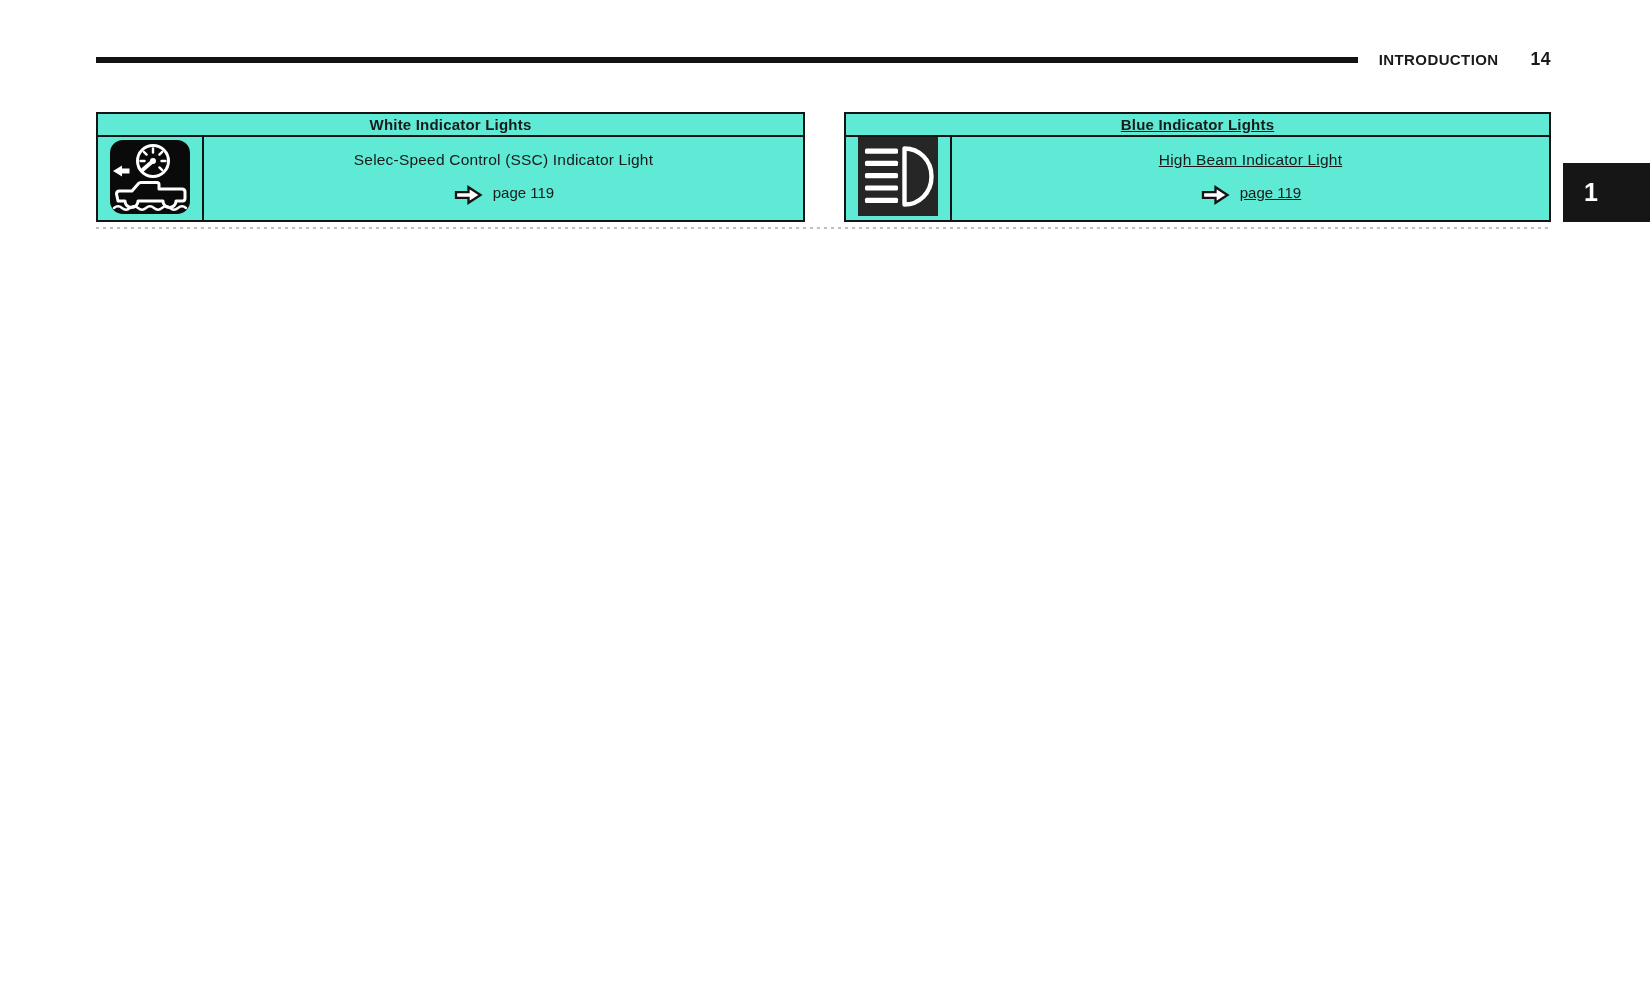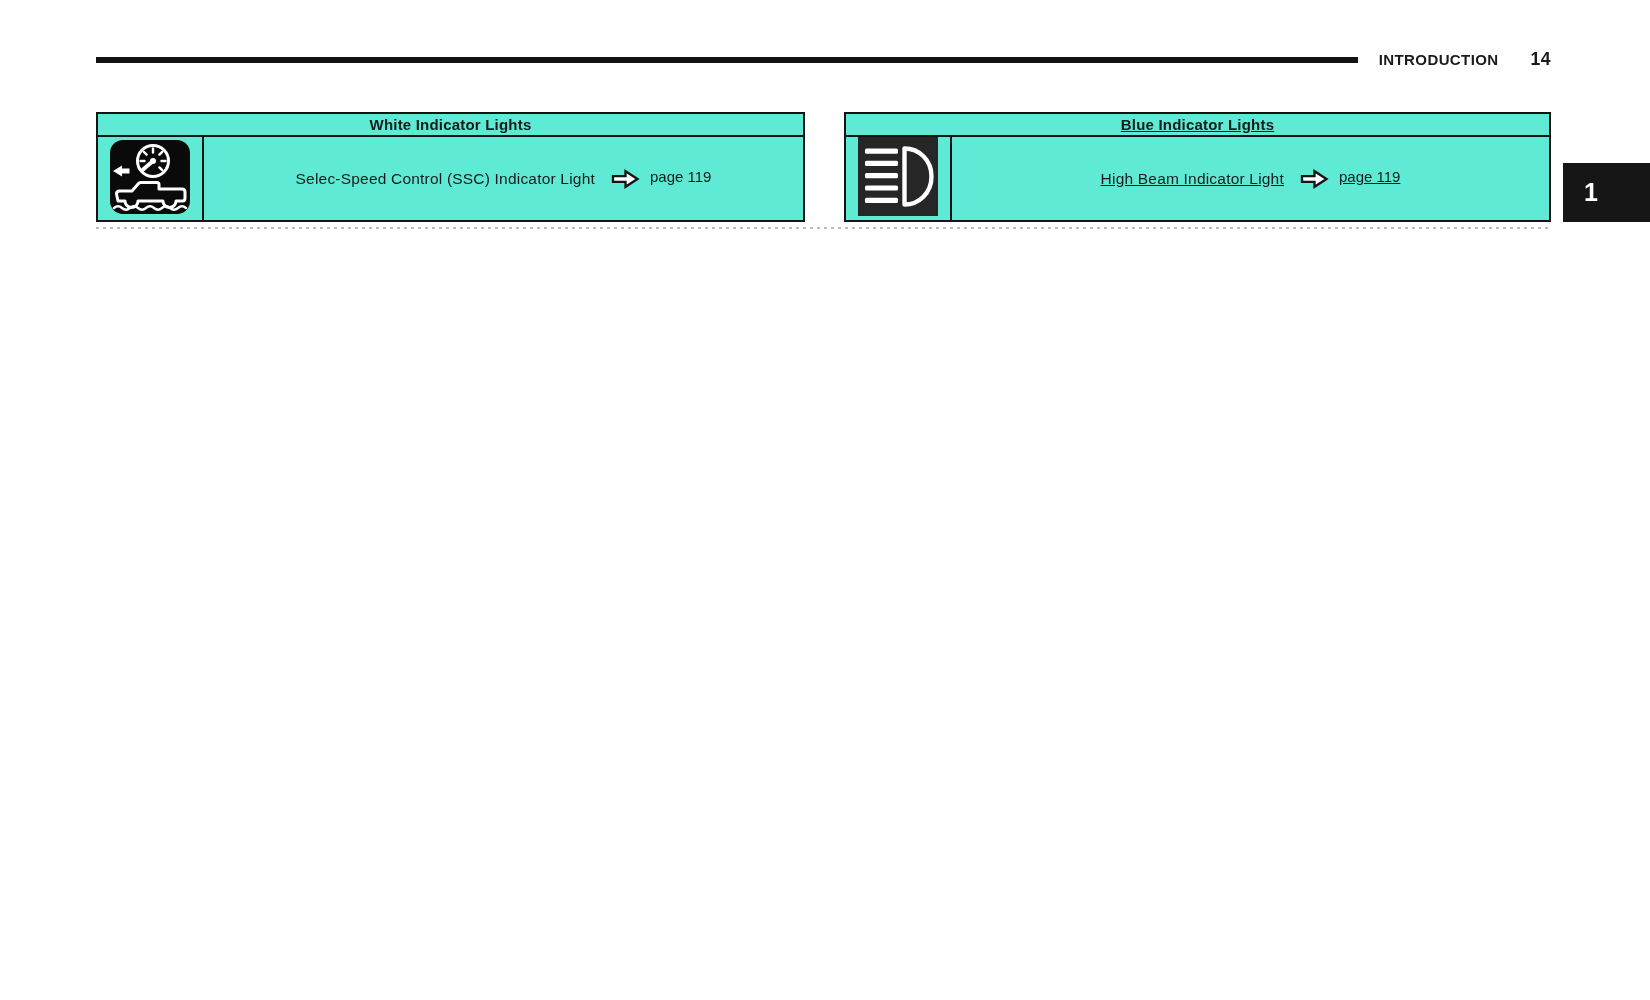--- a/index.html
+++ b/index.html
@@ -16,21 +16,21 @@
   .running-head .section{font-size:15px;letter-spacing:.4px;font-weight:bold;}
   .running-head .pagenum{font-size:17.5px;font-weight:700;margin-left:32px;letter-spacing:.5px;}
 
   
   .ind-table{position:absolute;top:112px;height:110px;border:2px solid #141414;background:#5eead4;box-sizing:border-box;}
   .ind-table.left-table{left:96px;width:709px;}
   .ind-table.right-table{left:844px;width:707px;text-decoration:underline;}
   .ind-title{height:21px;line-height:21px;border-bottom:2px solid #141414;text-align:center;font-weight:700;font-size:15px;letter-spacing:.2px;}
   .ind-row{display:flex;height:83px;}
   .icon-cell{flex:0 0 104px;width:104px;border-right:2px solid #141414;display:flex;align-items:center;justify-content:center;}
-  .text-cell{flex:1;display:flex;flex-direction:row;align-items:center;justify-content:center;gap:15px;}
+  .text-cell{flex:1;display:flex;flex-direction:column;align-items:center;justify-content:center;gap:15px;}
   .row-label{font-size:15.5px;letter-spacing:.2px;}
   .page-ref{display:flex;align-items:flex-start;gap:10px;font-size:15px;cursor:pointer;}
   .page-ref svg{display:block;}
 
   .badge{display:block;}
 
   
   .side-tab{position:absolute;left:1563px;top:163px;width:87px;height:59px;background:#161616;color:#fff;
     font-size:25px;font-weight:700;display:flex;align-items:center;padding-left:21px;box-sizing:border-box;}
 

